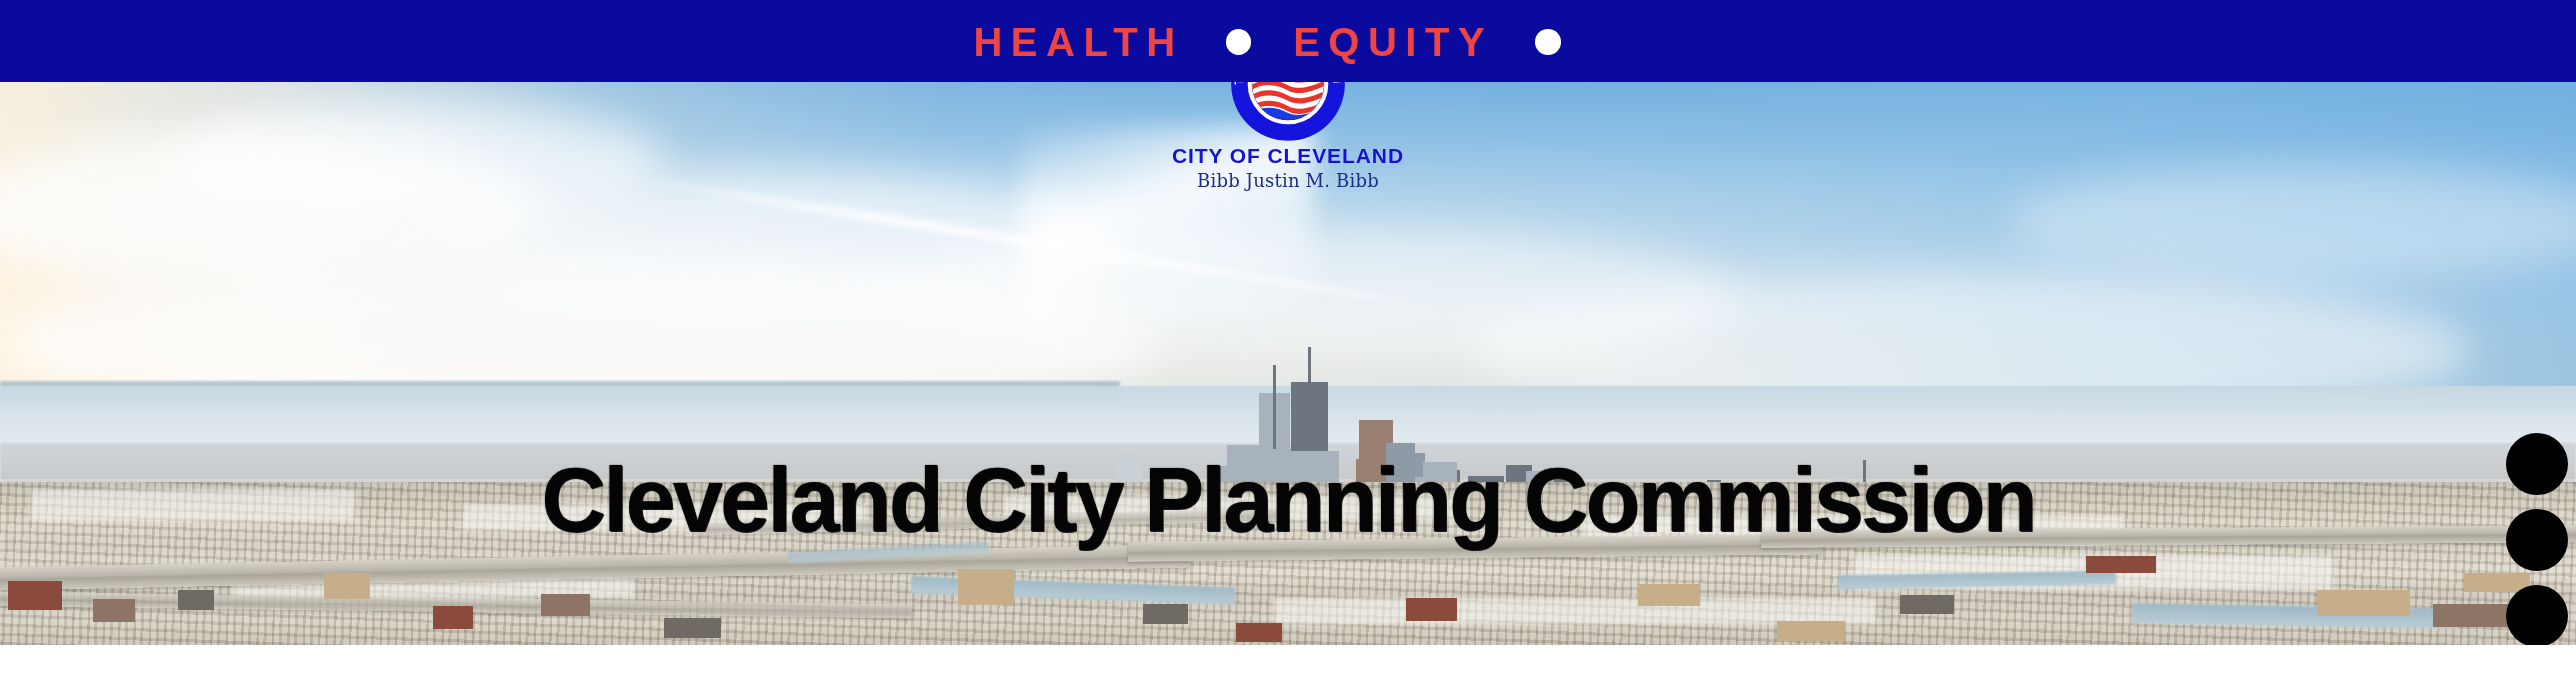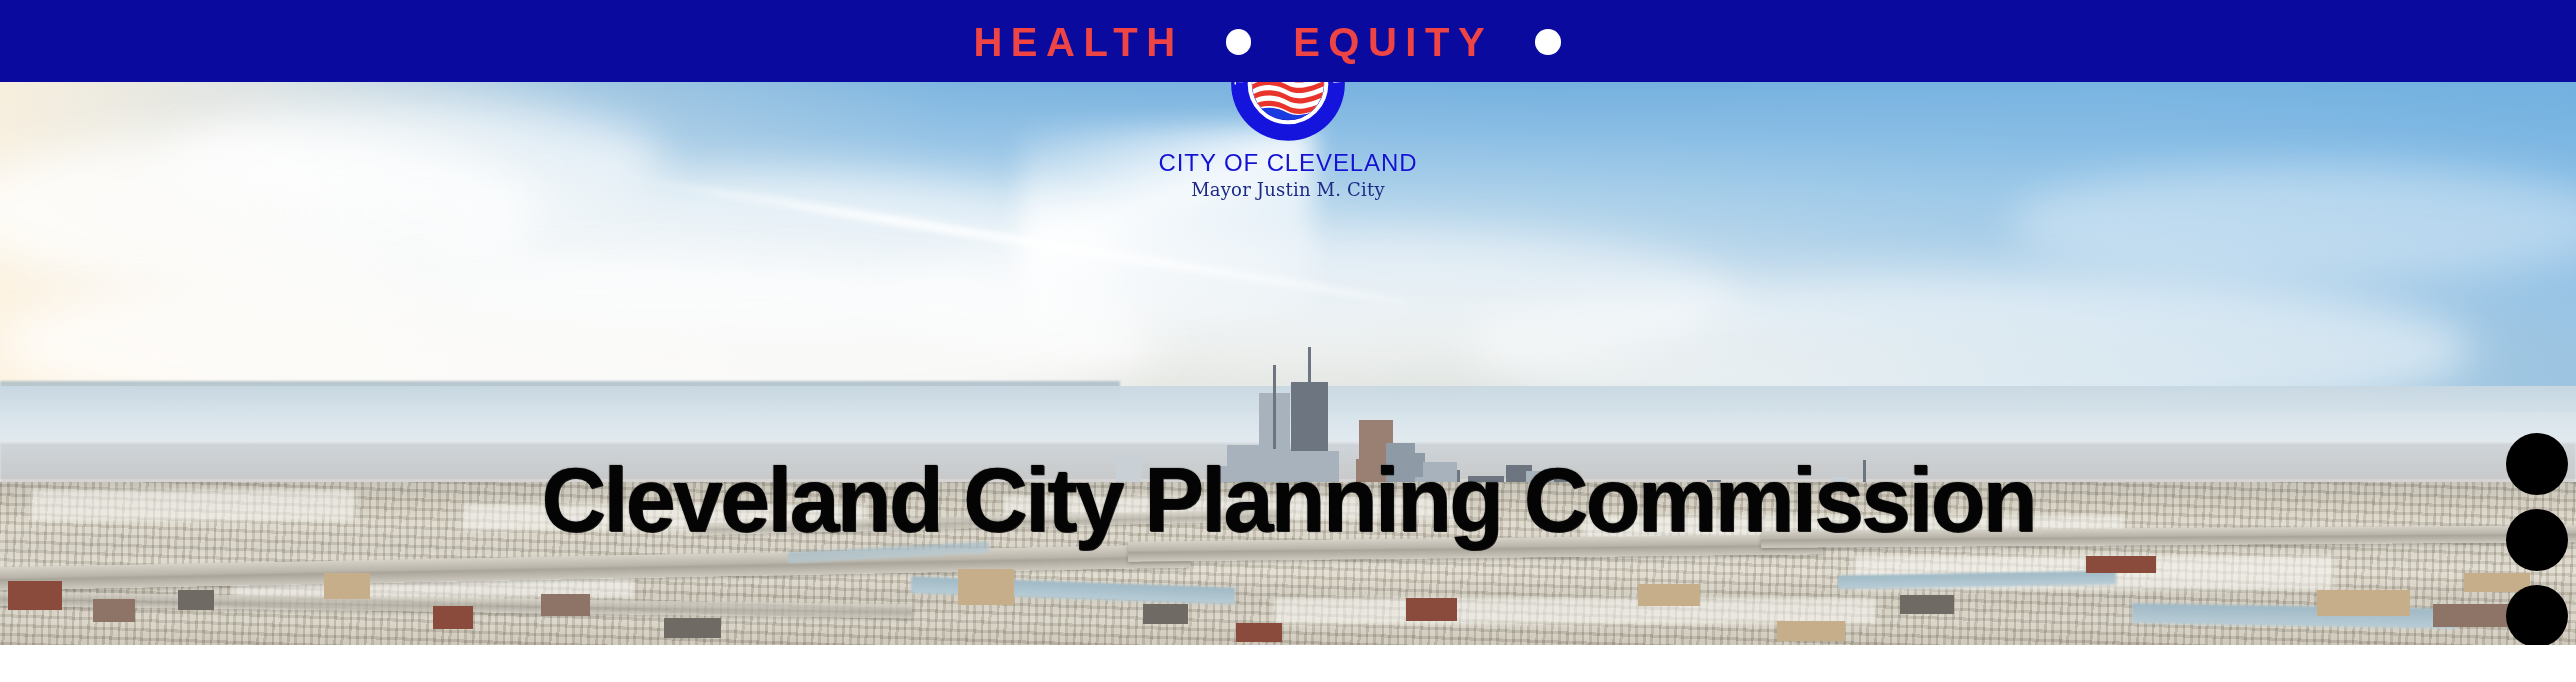--- a/index.html
+++ b/index.html
@@ -190,25 +190,25 @@
   .brand {
     position:absolute; left:0; top:0; width:100%;
     display:flex; flex-direction:column; align-items:center;
     z-index:20;
     pointer-events:none;
   }
   .seal-wrap { margin-top:26px; }
   .seal { display:block; }
 
   .brand-title {
-    margin-top:9px;
+    margin-top:3px;
     color:#1412D4;
     font-family:"Liberation Sans", sans-serif;
-    font-weight:normal;
-    font-size:24px;
+    font-weight:bold;
+    font-size:21px;
     letter-spacing:0.9px;
     line-height:1;
     text-shadow:0 0 1.5px rgba(255,255,255,.35);
   }
   .brand-sub {
     margin-top:6.2px;
     color:#1D2B86;
     font-family:"DejaVu Serif", serif;
     font-weight:normal;
     font-size:18px;
@@ -431,21 +431,21 @@
           <path d="M100,84 C118,94 142,86 164,76 L164,140 C142,150 118,158 100,150 Z" fill="#FFFFFF"></path>
           <path d="M100,84 C118,94 142,86 164,76 L164,85 C142,95 118,103 100,93 Z" fill="#E8342A"></path>
           <path d="M100,102 C118,112 142,104 164,94 L164,103 C142,113 118,121 100,111 Z" fill="#E8342A"></path>
           <path d="M100,120 C118,130 142,122 164,112 L164,121 C142,131 118,139 100,129 Z" fill="#E8342A"></path>
           <path d="M100,138 C118,148 142,140 164,130 L164,139 C142,149 118,157 100,147 Z" fill="#E8342A"></path>
         </g>
       </svg>
     </div>
 
     <div class="brand-title">CITY OF CLEVELAND</div>
-    <div class="brand-sub">Mayor Justin M. City</div>
+    <div class="brand-sub">Bibb Justin M. Bibb</div>
   </div>
 
   <div class="headline">Cleveland City Planning Commission</div>
 
   <div class="social">
 
     <div class="social-btn">
       <svg width="40" height="40" viewBox="0 0 24 24" aria-hidden="true">
         <path fill-rule="evenodd" clip-rule="evenodd" d="M0 0 H24 V24 H0 Z
              M12 5.2 C9.2 5.2 6.3 5.35 5.1 5.7 C4.3 5.95 3.75 6.55 3.55 7.35

